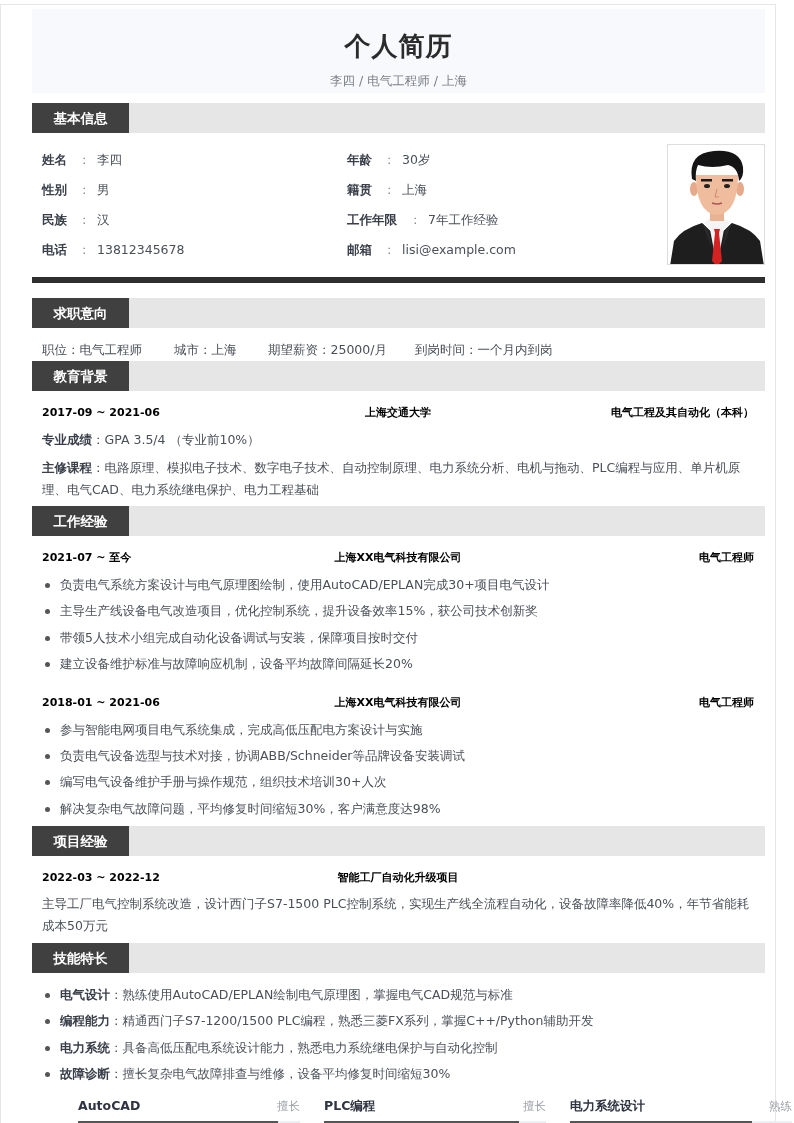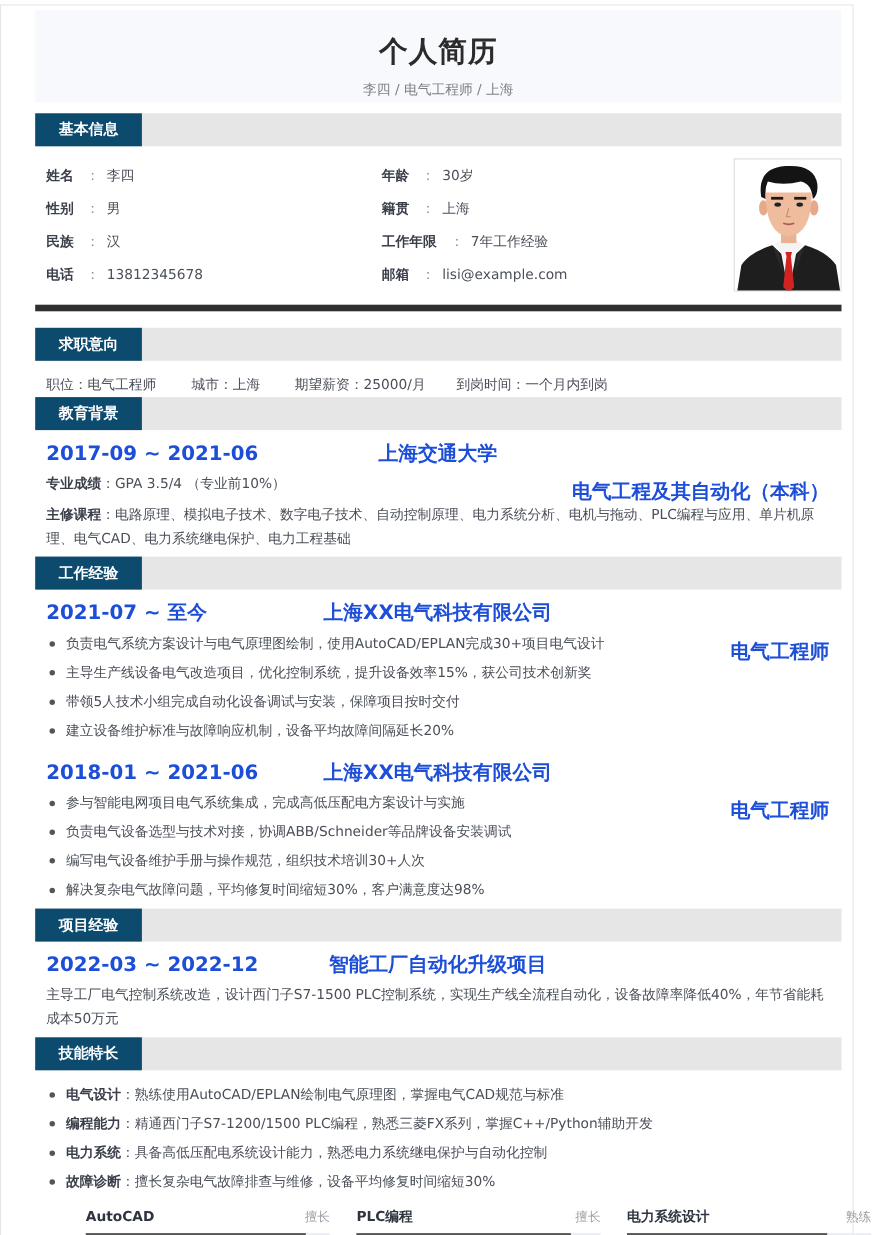--- a/index.html
+++ b/index.html
@@ -5,38 +5,38 @@
   * { box-sizing: border-box; margin: 0; padding: 0; }
   html, body { width: 794px; height: 1123px; background: #ffffff; overflow: hidden; }
   body { font-family: "DejaVu Sans", "Liberation Sans", sans-serif; color: #333; position: relative; }
   .page { position: absolute; left: 0; top: 4px; width: 776px; height: 1123px; border: 1px solid #e6e6e6; }
 
   .header { position: absolute; left: 31px; top: 4px; width: 733px; height: 84px; background: #f8f9fc; text-align: center; }
   .header .title { position: absolute; left: 0; right: 0; top: 20px; font-size: 26px; font-weight: bold; color: #2b2b2b; letter-spacing: 1px; }
   .header .subtitle { position: absolute; left: 0; right: 0; top: 64px; font-size: 12.5px; color: #7b7f86; }
 
   .sec { position: absolute; left: 31px; width: 733px; height: 30px; background: #e6e6e6; }
-  .sec .tag { position: absolute; left: 0; top: 0; width: 97px; height: 30px; background: #0c4a6e; color: #fff; font-size: 13.5px; font-weight: bold; line-height: 30px; text-align: center; }
+  .sec .tag { position: absolute; left: 0; top: 0; width: 97px; height: 30px; background: #404040; color: #fff; font-size: 13.5px; font-weight: bold; line-height: 30px; text-align: center; }
 
   .label { font-weight: bold; color: #3a3f4a; }
 
   .info-row { position: absolute; font-size: 12.5px; color: #4a4f58; height: 18px; line-height: 18px; }
   .info-row .k { position: absolute; left: 0; font-weight: bold; color: #3a3f4a; white-space: nowrap; }
   .info-row .c { position: absolute; color: #8a8e95; }
   .info-row .v { position: absolute; white-space: nowrap; }
 
   .photo { position: absolute; left: 666px; top: 139px; width: 98px; height: 121px; border: 1px solid #ddd; background: #fafafa; overflow: hidden; }
 
   .thick-bar { position: absolute; left: 31px; top: 272px; width: 733px; height: 6px; background: #2f2f2f; }
 
   .line { position: absolute; left: 41px; font-size: 12.5px; color: #4a4f58; white-space: nowrap; height: 18px; line-height: 18px; }
-  .rowhead { position: absolute; left: 41px; width: 712px; height: 18px; line-height: 18px; font-size: 18px; font-weight: bold; color: #1d4ed8; }
+  .rowhead { position: absolute; left: 41px; width: 712px; height: 18px; line-height: 18px; font-size: 11px; font-weight: bold; color: #000000; }
   .rowhead .l { position: absolute; left: 0; }
   .rowhead .m { position: absolute; left: 0; right: 0; text-align: center; }
-  .rowhead .r { position: absolute; right: 0; margin-top: 35px; }
+  .rowhead .r { position: absolute; right: 0; }
 
   .bullet { position: absolute; left: 41px; font-size: 12.5px; color: #4a4f58; white-space: nowrap; height: 18px; line-height: 18px; padding-left: 18px; }
   .bullet::before { content: ""; position: absolute; left: 3px; top: 7px; width: 5px; height: 5px; border-radius: 50%; background: #555; }
 
   .para { position: absolute; left: 41px; width: 712px; font-size: 12.5px; color: #4a4f58; line-height: 22px; }
 
   .skillbox { position: absolute; top: 1093px; width: 222px; height: 30px; margin-left: 36px; }
   .skillbox .n { position: absolute; left: 0; top: 0; font-size: 12.5px; font-weight: bold; color: #2f3440; }
   .skillbox .lv { position: absolute; right: 0; top: 1px; font-size: 11.5px; color: #9a9ea5; }
   .skillbox .track { position: absolute; left: 0; right: 0; top: 23px; height: 6px; background: #eceef1; }

